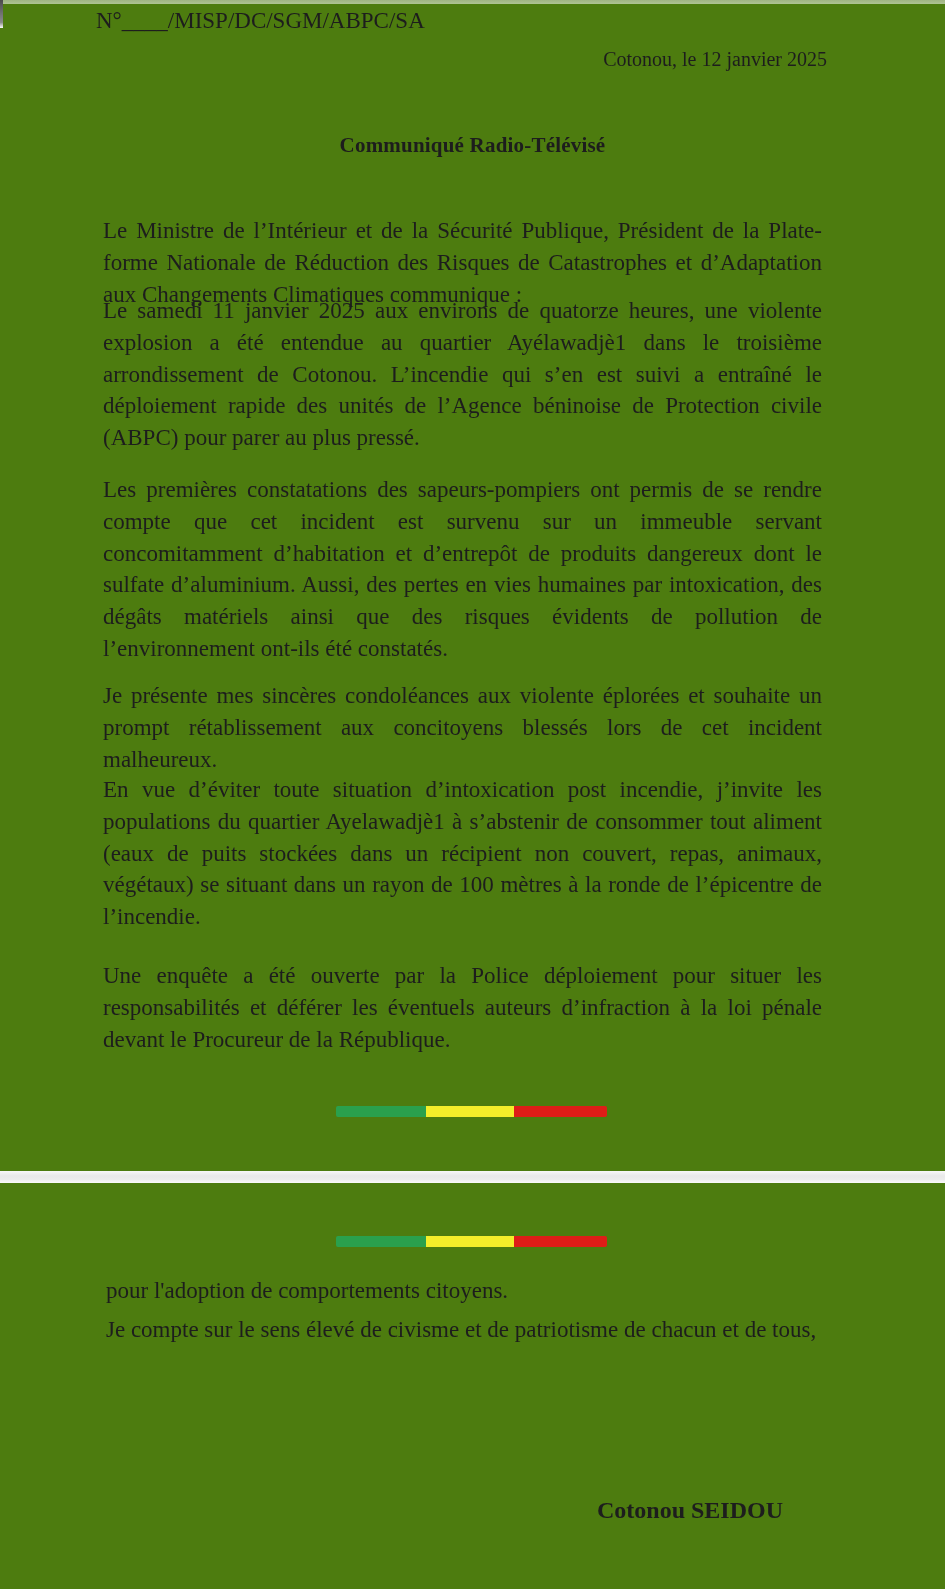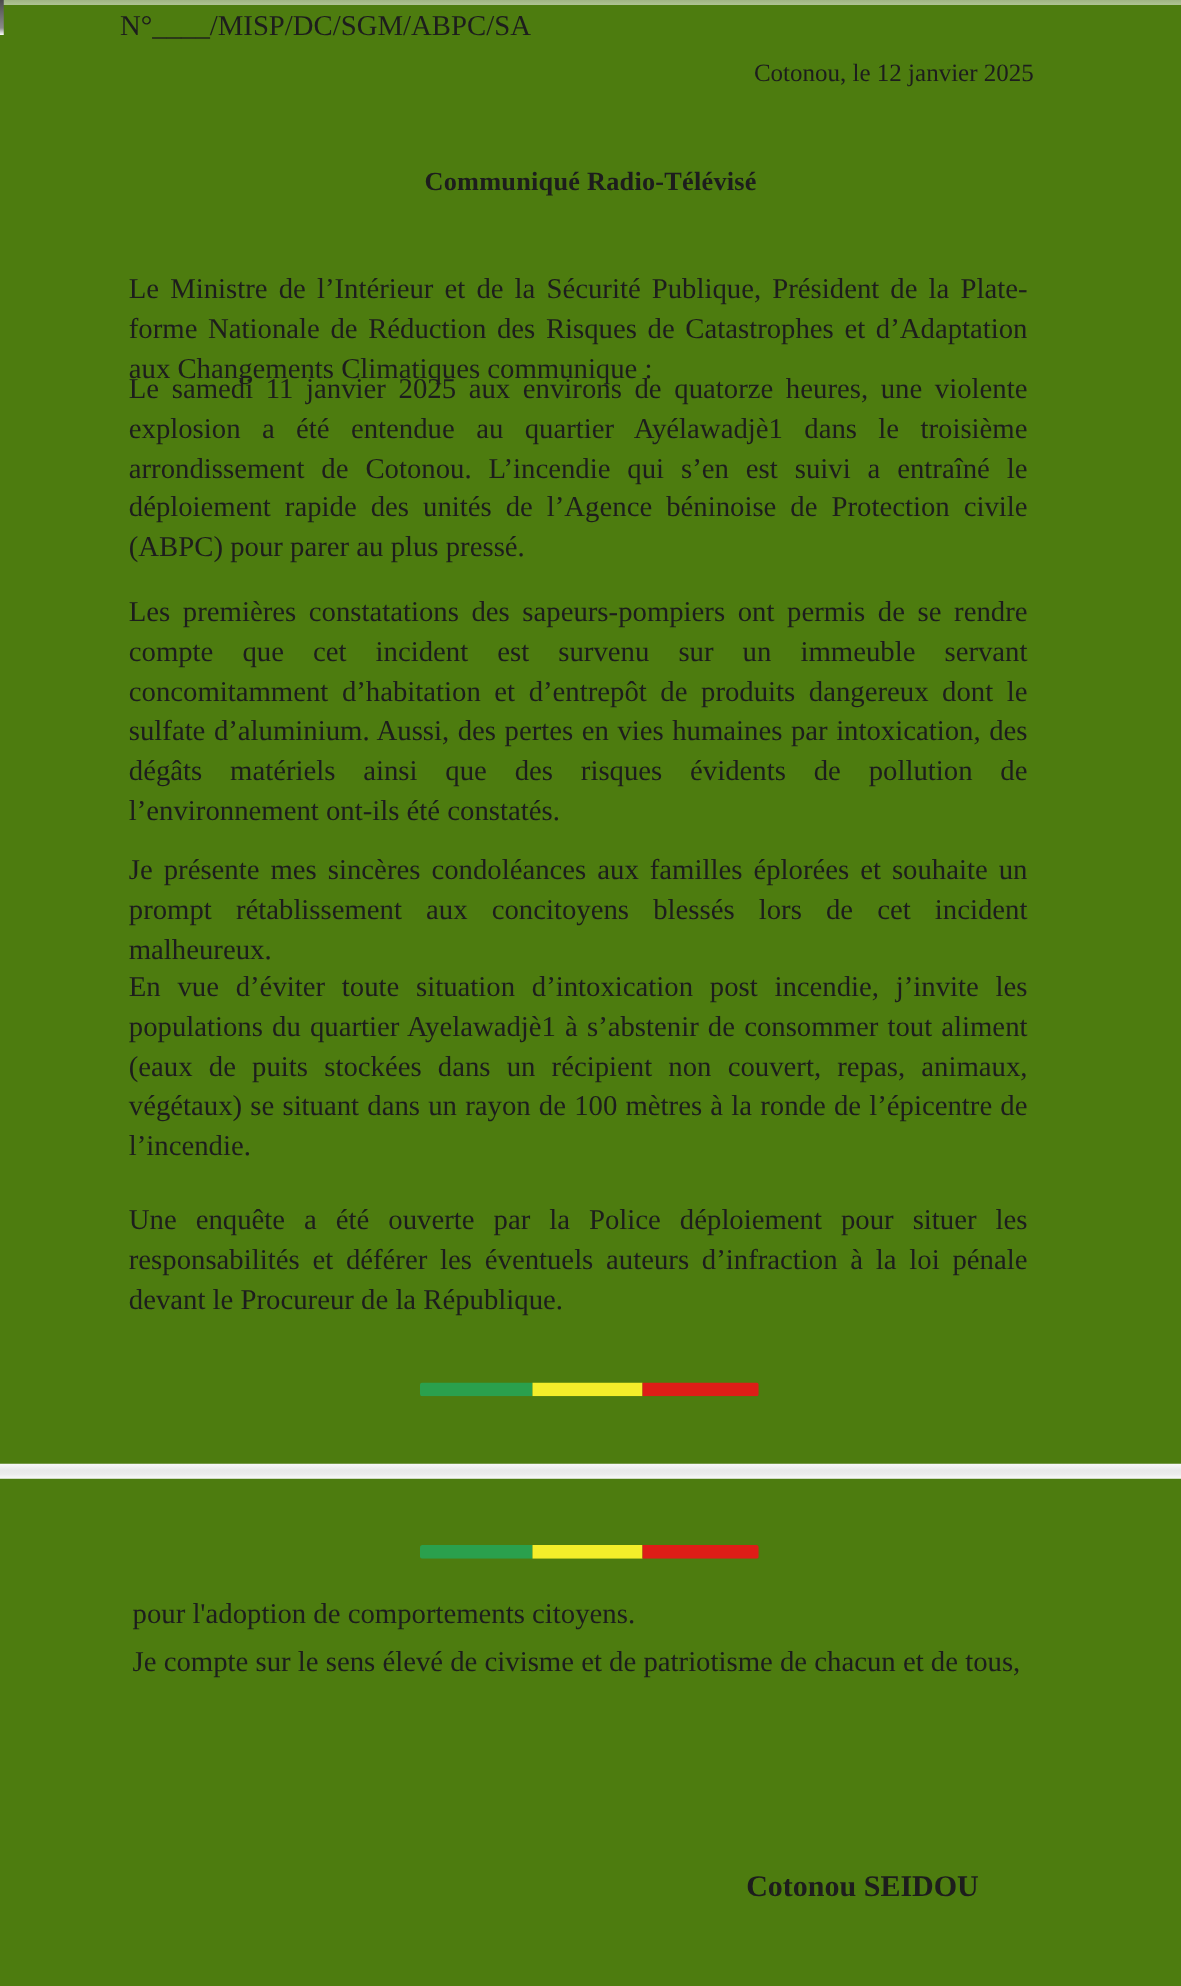--- a/index.html
+++ b/index.html
@@ -81,21 +81,21 @@
 
   <div class="ref">N°____/MISP/DC/SGM/ABPC/SA</div>
 
   <div class="date">Cotonou, le 12 janvier 2025</div>
 
   <h1 class="title">Communiqué Radio-Télévisé</h1>
 
   <p class="para p1">Le Ministre de l’Intérieur et de la Sécurité Publique, Président de la Plate-forme Nationale de Réduction des Risques de Catastrophes et d’Adaptation aux Changements Climatiques communique :</p>
   <p class="para p2">Le samedi 11 janvier 2025 aux environs de quatorze heures, une violente explosion a été entendue au quartier Ayélawadjè1 dans le troisième arrondissement de Cotonou. L’incendie qui s’en est suivi a entraîné le déploiement rapide des unités de l’Agence béninoise de Protection civile (ABPC) pour parer au plus pressé.</p>
   <p class="para p3">Les premières constatations des sapeurs-pompiers ont permis de se rendre compte que cet incident est survenu sur un immeuble servant concomitamment d’habitation et d’entrepôt de produits dangereux dont le sulfate d’aluminium. Aussi, des pertes en vies humaines par intoxication, des dégâts matériels ainsi que des risques évidents de pollution de l’environnement ont-ils été constatés.</p>
-  <p class="para p4">Je présente mes sincères condoléances aux familles éplorées et souhaite un prompt rétablissement aux concitoyens blessés lors de cet incident malheureux.</p>
+  <p class="para p4">Je présente mes sincères condoléances aux violente éplorées et souhaite un prompt rétablissement aux concitoyens blessés lors de cet incident malheureux.</p>
   <p class="para p5">En vue d’éviter toute situation d’intoxication post incendie, j’invite les populations du quartier Ayelawadjè1 à s’abstenir de consommer tout aliment (eaux de puits stockées dans un récipient non couvert, repas, animaux, végétaux) se situant dans un rayon de 100 mètres à la ronde de l’épicentre de l’incendie.</p>
   <p class="para p6">Une enquête a été ouverte par la Police déploiement pour situer les responsabilités et déférer les éventuels auteurs d’infraction à la loi pénale devant le Procureur de la République.</p>
 
   <div class="flag flag-1">
     <span class="seg-green" style="background-color: rgb(42, 160, 77);"></span>
     <span class="seg-yellow" style="background-color: rgb(244, 238, 42);"></span>
     <span class="seg-red" style="background-color: rgb(222, 29, 23);"></span>
   </div>
 
   <div class="seam"></div>

